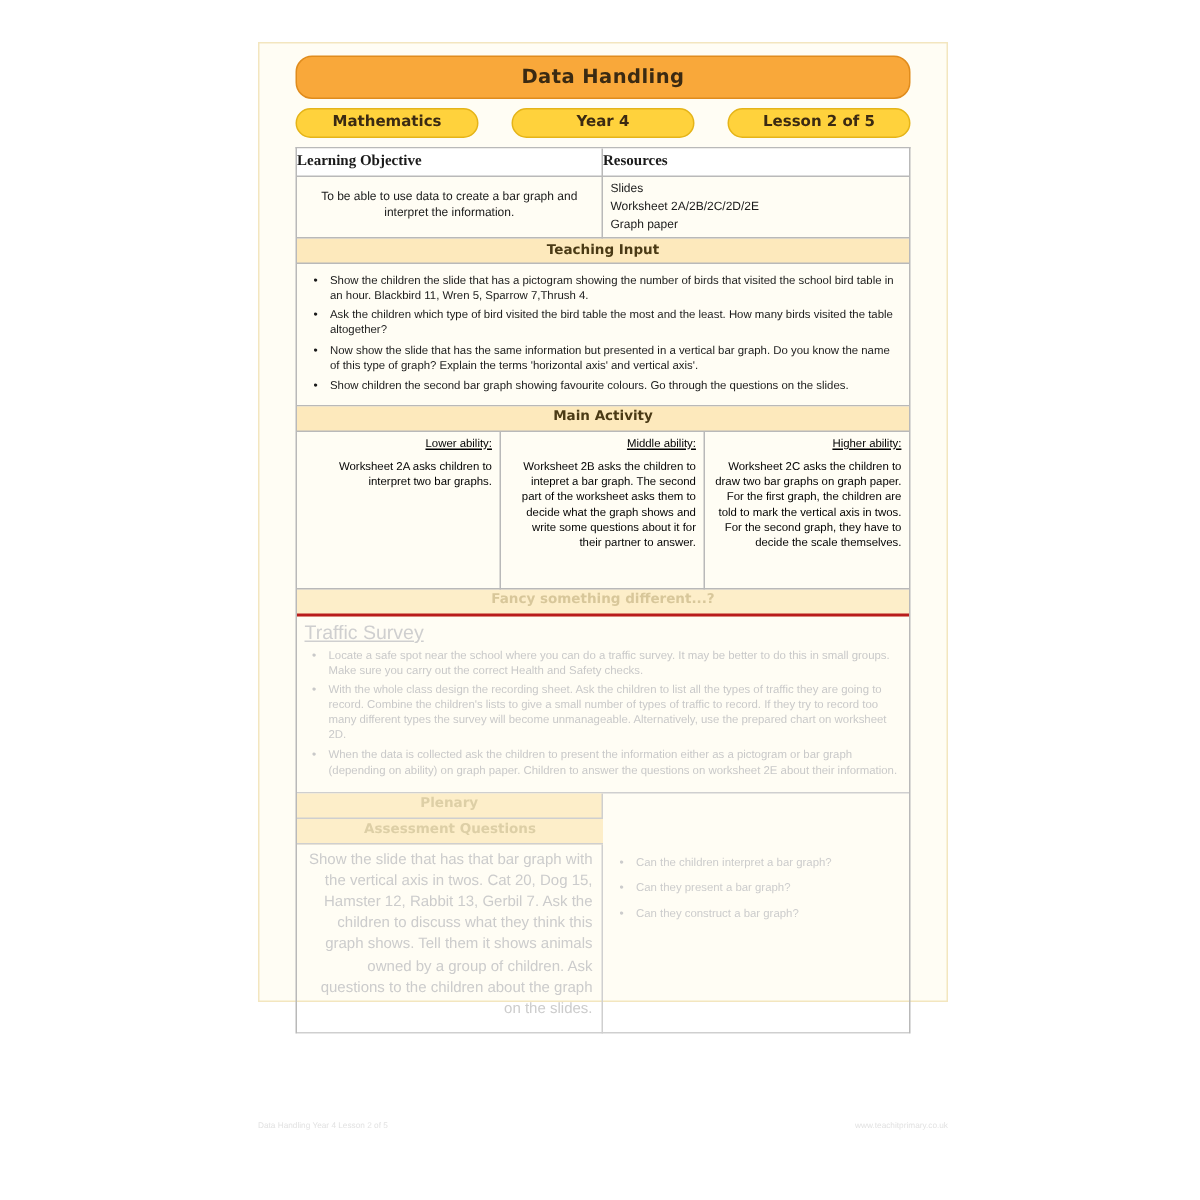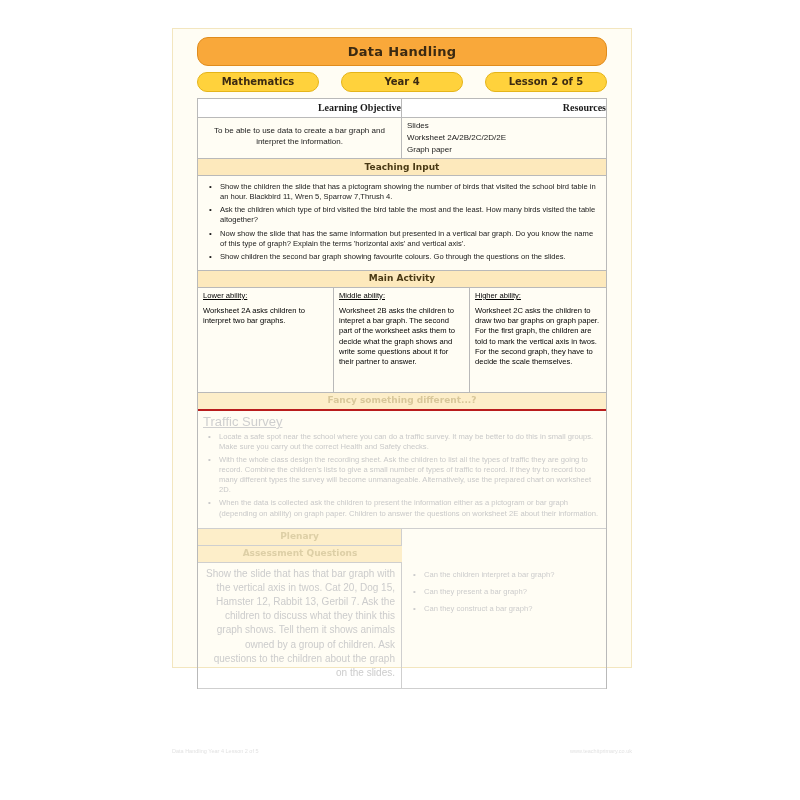--- a/index.html
+++ b/index.html
@@ -86,21 +86,21 @@
     padding: 2px 4px;
     font-size: 7.5px;
     color: #1a1a1a;
     line-height: 1.32;
   }
   .cell.half { width: 50%; }
   .cell.right-div { border-right: 1px solid #b9b9b9; }
   .cell.full { width: 100%; }
 
   .hdr {
-    text-align: right;
+    text-align: left;
     font-weight: bold;
     font-size: 9px;
     padding: 2px 0 3px 0;
   }
   .hdr.objective, .hdr.resources {
     font-family: "Liberation Serif", serif;
     font-weight: bold;
     font-size: 10px;
     background: #ffffff;
   }
@@ -136,21 +136,21 @@
     line-height: 1.33;
   }
   ul.bul li:before {
     content: "\2022";
     position: absolute;
     left: -11px;
     top: 0;
     font-size: 8px;
   }
 
-  .ability-row { display: flex; }
+  .ability-row { display: flex; text-align: right; }
   .ability {
     width: 33.3333%;
     border-bottom: 1px solid #b9b9b9;
     box-sizing: border-box;
     padding: 3px 5px 6px 5px;
     min-height: 105px;
   }
   .ability.sep { border-right: 1px solid #b9b9b9; }
   .ability .lbl {
     font-size: 7.6px;

